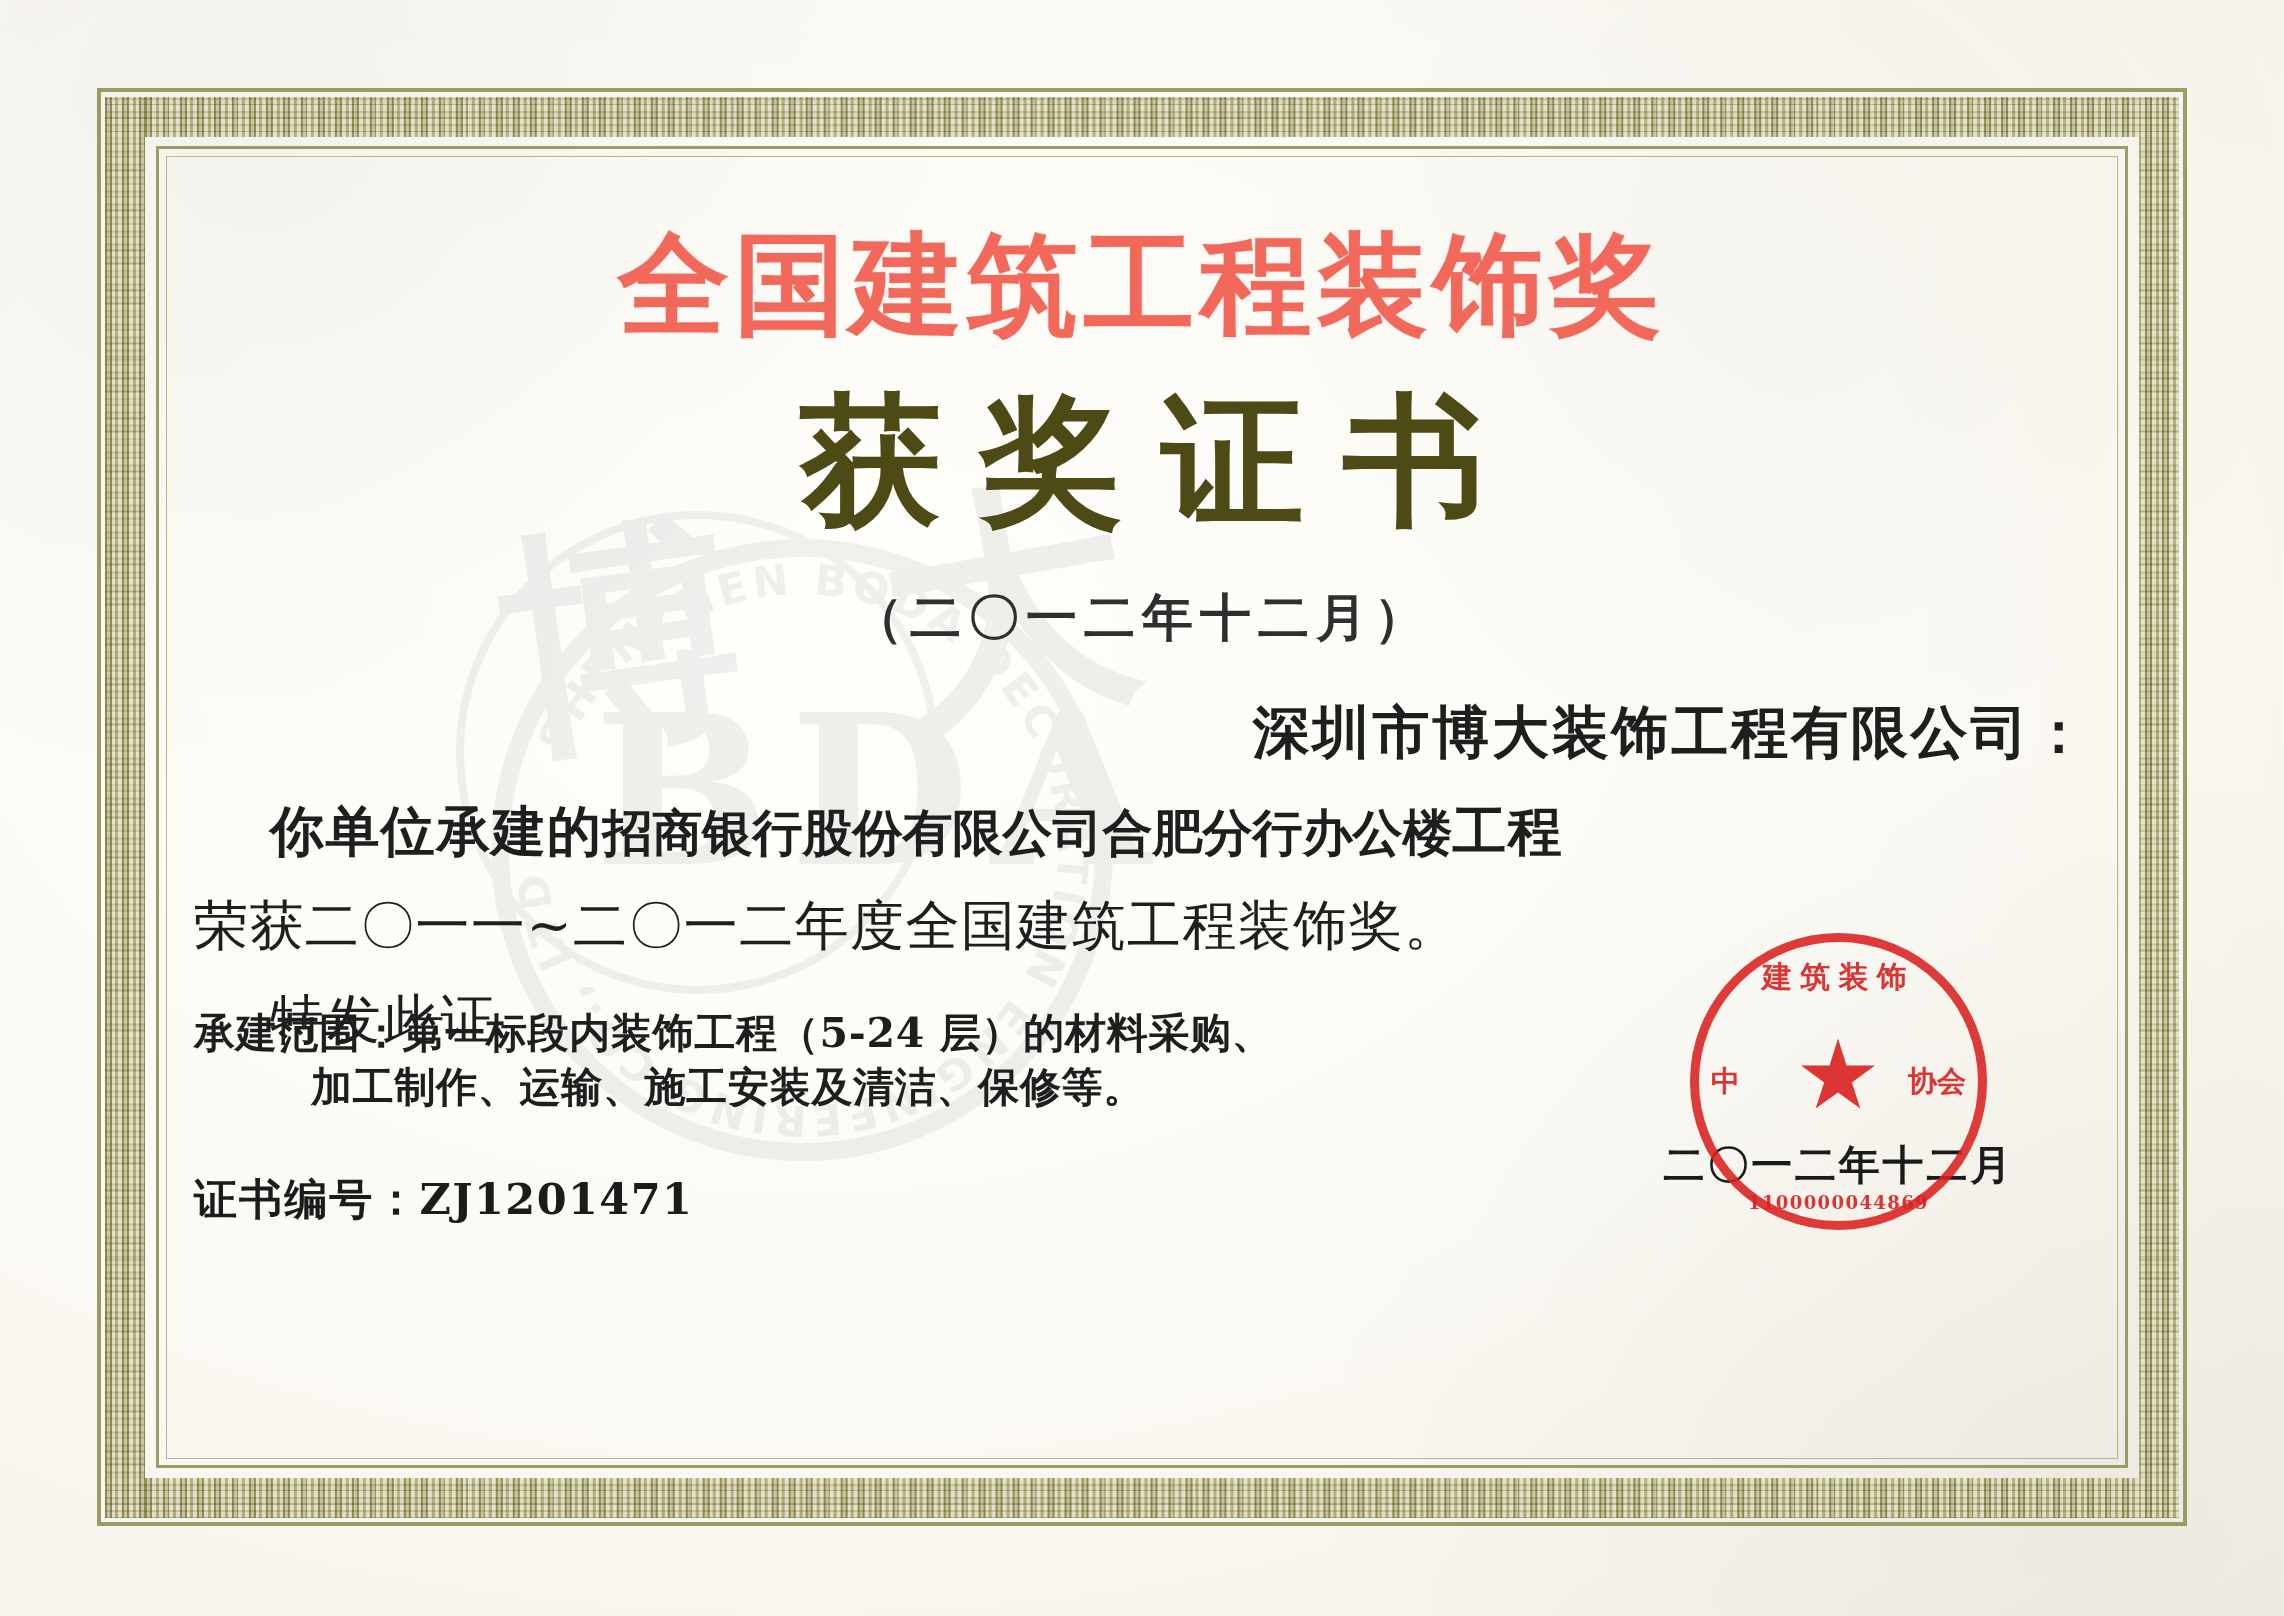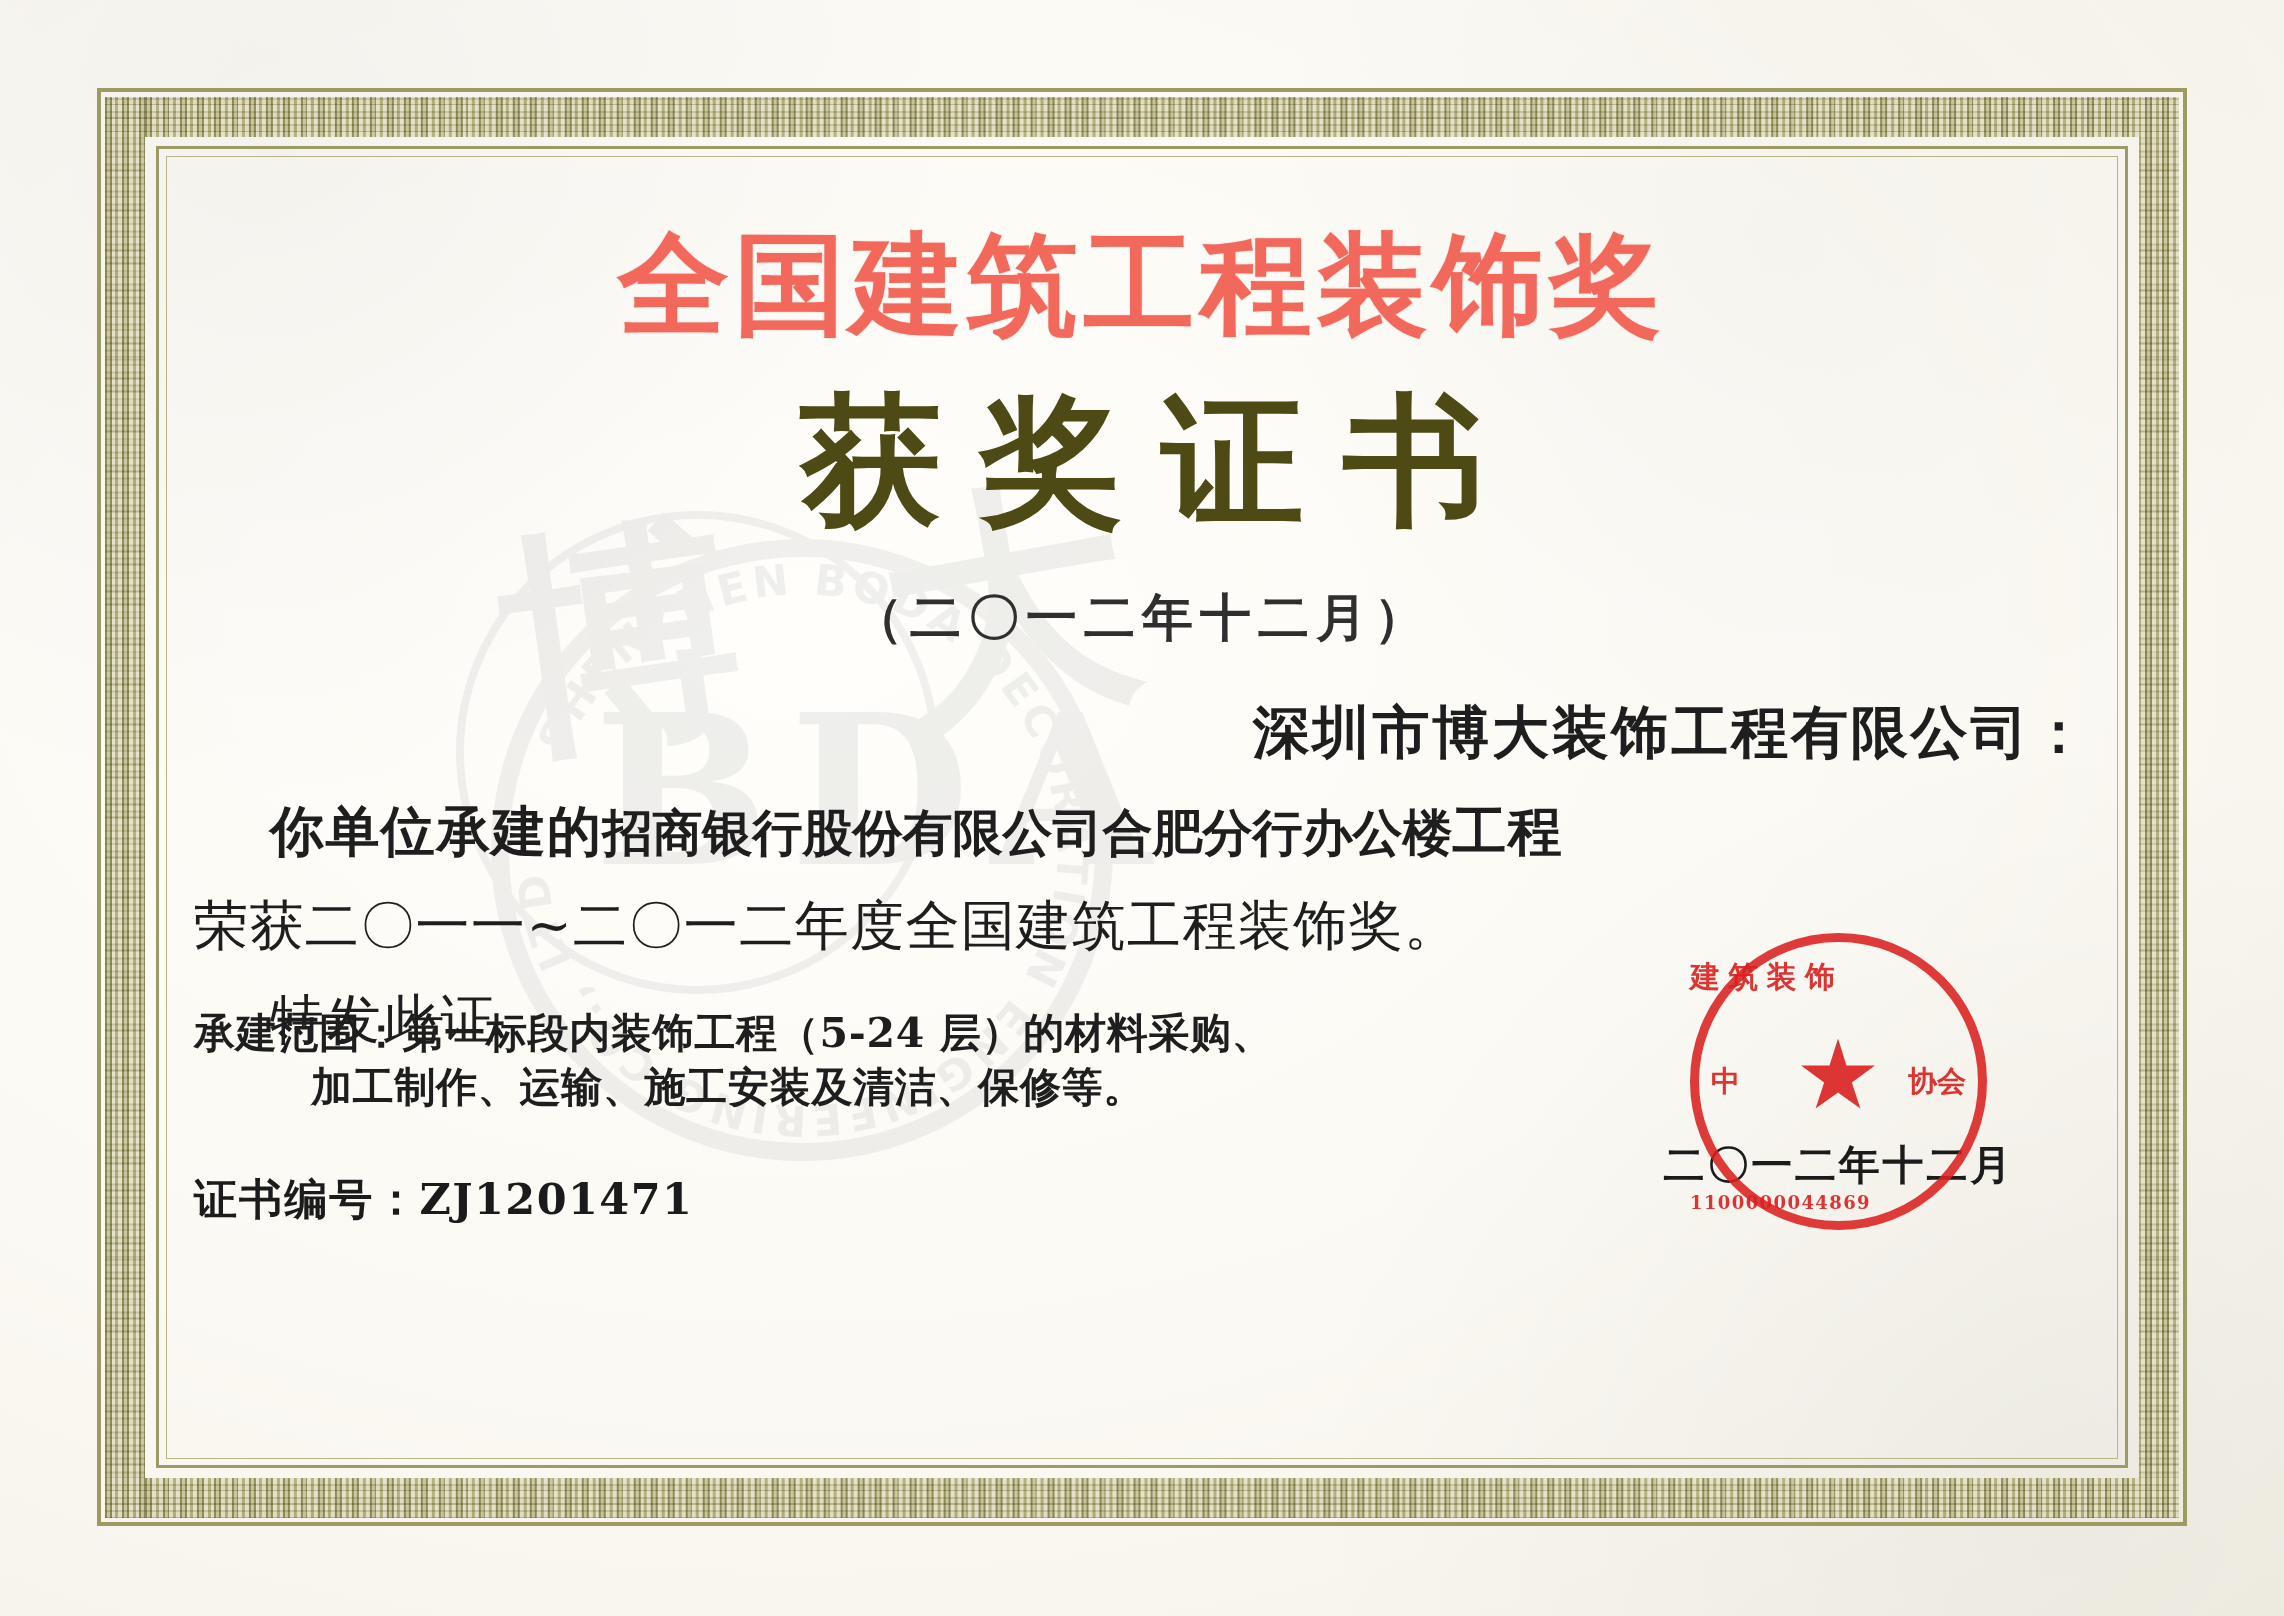--- a/index.html
+++ b/index.html
@@ -339,21 +339,21 @@
     height: 77px;
     margin-left: -39px;
     margin-top: -43px;
     background: #d9201f;
     opacity: 0.9;
     clip-path: polygon(50% 0%, 61% 35%, 98% 35%, 68% 57%, 79% 91%, 50% 70%, 21% 91%, 32% 57%, 2% 35%, 39% 35%);
   }
   .seal-top-text, .seal-bottom-text {
     position: absolute;
     left: 0; right: 0;
-    text-align: left;
+    text-align: center;
     color: #d9201f;
     font-family: "DejaVu Serif", "Liberation Serif", serif;
     font-weight: bold;
     opacity: 0.9;
   }
   .seal-top-text {
     top: 23.5px;
     font-size: 30px;
     letter-spacing: 8.3px;
   }

